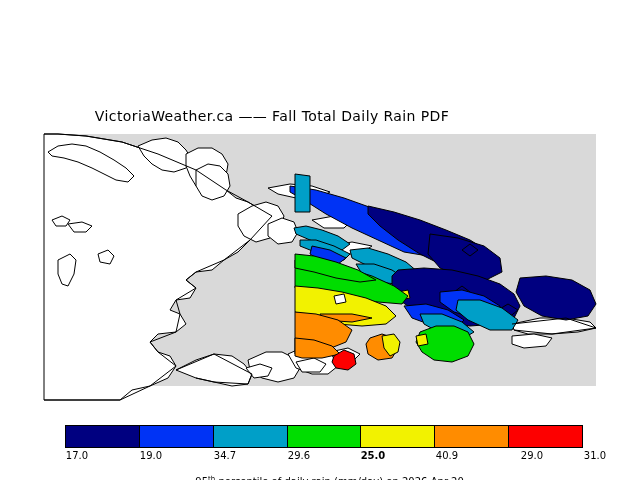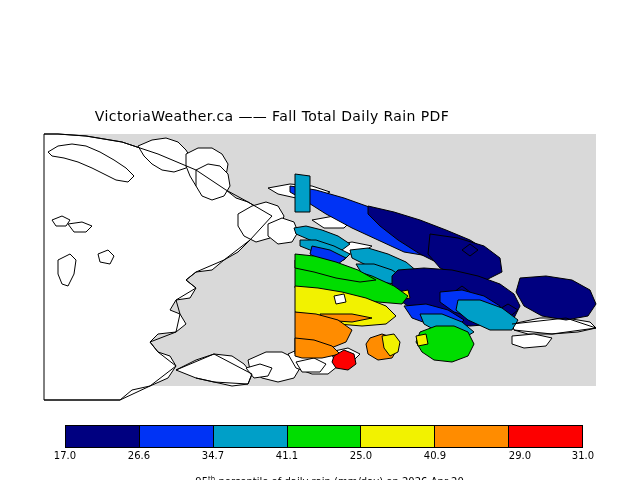--- a/index.html
+++ b/index.html
@@ -68,21 +68,21 @@
     position: absolute;
     left: 66px;
     top: 6px;
     width: 520px;
     height: 25px;
     background: #e0e0e0;
     z-index: -1;
   }
   #cb-ticklabels {
     position: absolute;
-    left: 0;
+    left: 12px;
     top: 30px;
     width: 572px;
     height: 14px;
   }
   .cb-tick {
     position: absolute;
     top: 0;
     transform: translateX(-50%);
     font-family: "DejaVu Sans", sans-serif;
     font-size: 10px;
@@ -295,24 +295,24 @@
         <div class="cb-band" title="17.0-19.0" style="background: rgb(0, 0, 128);"></div>
         <div class="cb-band" title="19.0-21.0" style="background: rgb(0, 51, 245);"></div>
         <div class="cb-band" title="21.0-23.0" style="background: rgb(0, 159, 200);"></div>
         <div class="cb-band" title="23.0-25.0" style="background: rgb(0, 221, 0);"></div>
         <div class="cb-band" title="25.0-27.0" style="background: rgb(242, 242, 0);"></div>
         <div class="cb-band" title="27.0-29.0" style="background: rgb(255, 140, 0);"></div>
         <div class="cb-band" title="29.0-31.0" style="background: rgb(253, 0, 0);"></div>
       </div>
     <div id="cb-ticklabels">
         <span class="cb-tick" style="left: 65px;">17.0</span>
-        <span class="cb-tick" style="left: 139px;">26.6</span>
+        <span class="cb-tick" style="left: 139px;">19.0</span>
         <span class="cb-tick" style="left: 213px;">34.7</span>
-        <span class="cb-tick" style="left: 287px;">41.1</span>
-        <span class="cb-tick" style="left: 361px;">25.0</span>
+        <span class="cb-tick" style="left: 287px;">29.6</span>
+        <span class="cb-tick" style="left: 361px; font-weight: bold;">25.0</span>
         <span class="cb-tick" style="left: 435px;">40.9</span>
         <span class="cb-tick" style="left: 509px; margin-left: 11px;">29.0</span>
         <span class="cb-tick" style="left: 583px;">31.0</span>
       </div>
     <div id="cb-caption">
       <span>95</span><sup>th</sup><span> percentile of daily rain (mm/day) on 2026-Apr-20</span>
     </div>
   </div>
 
 </div>

